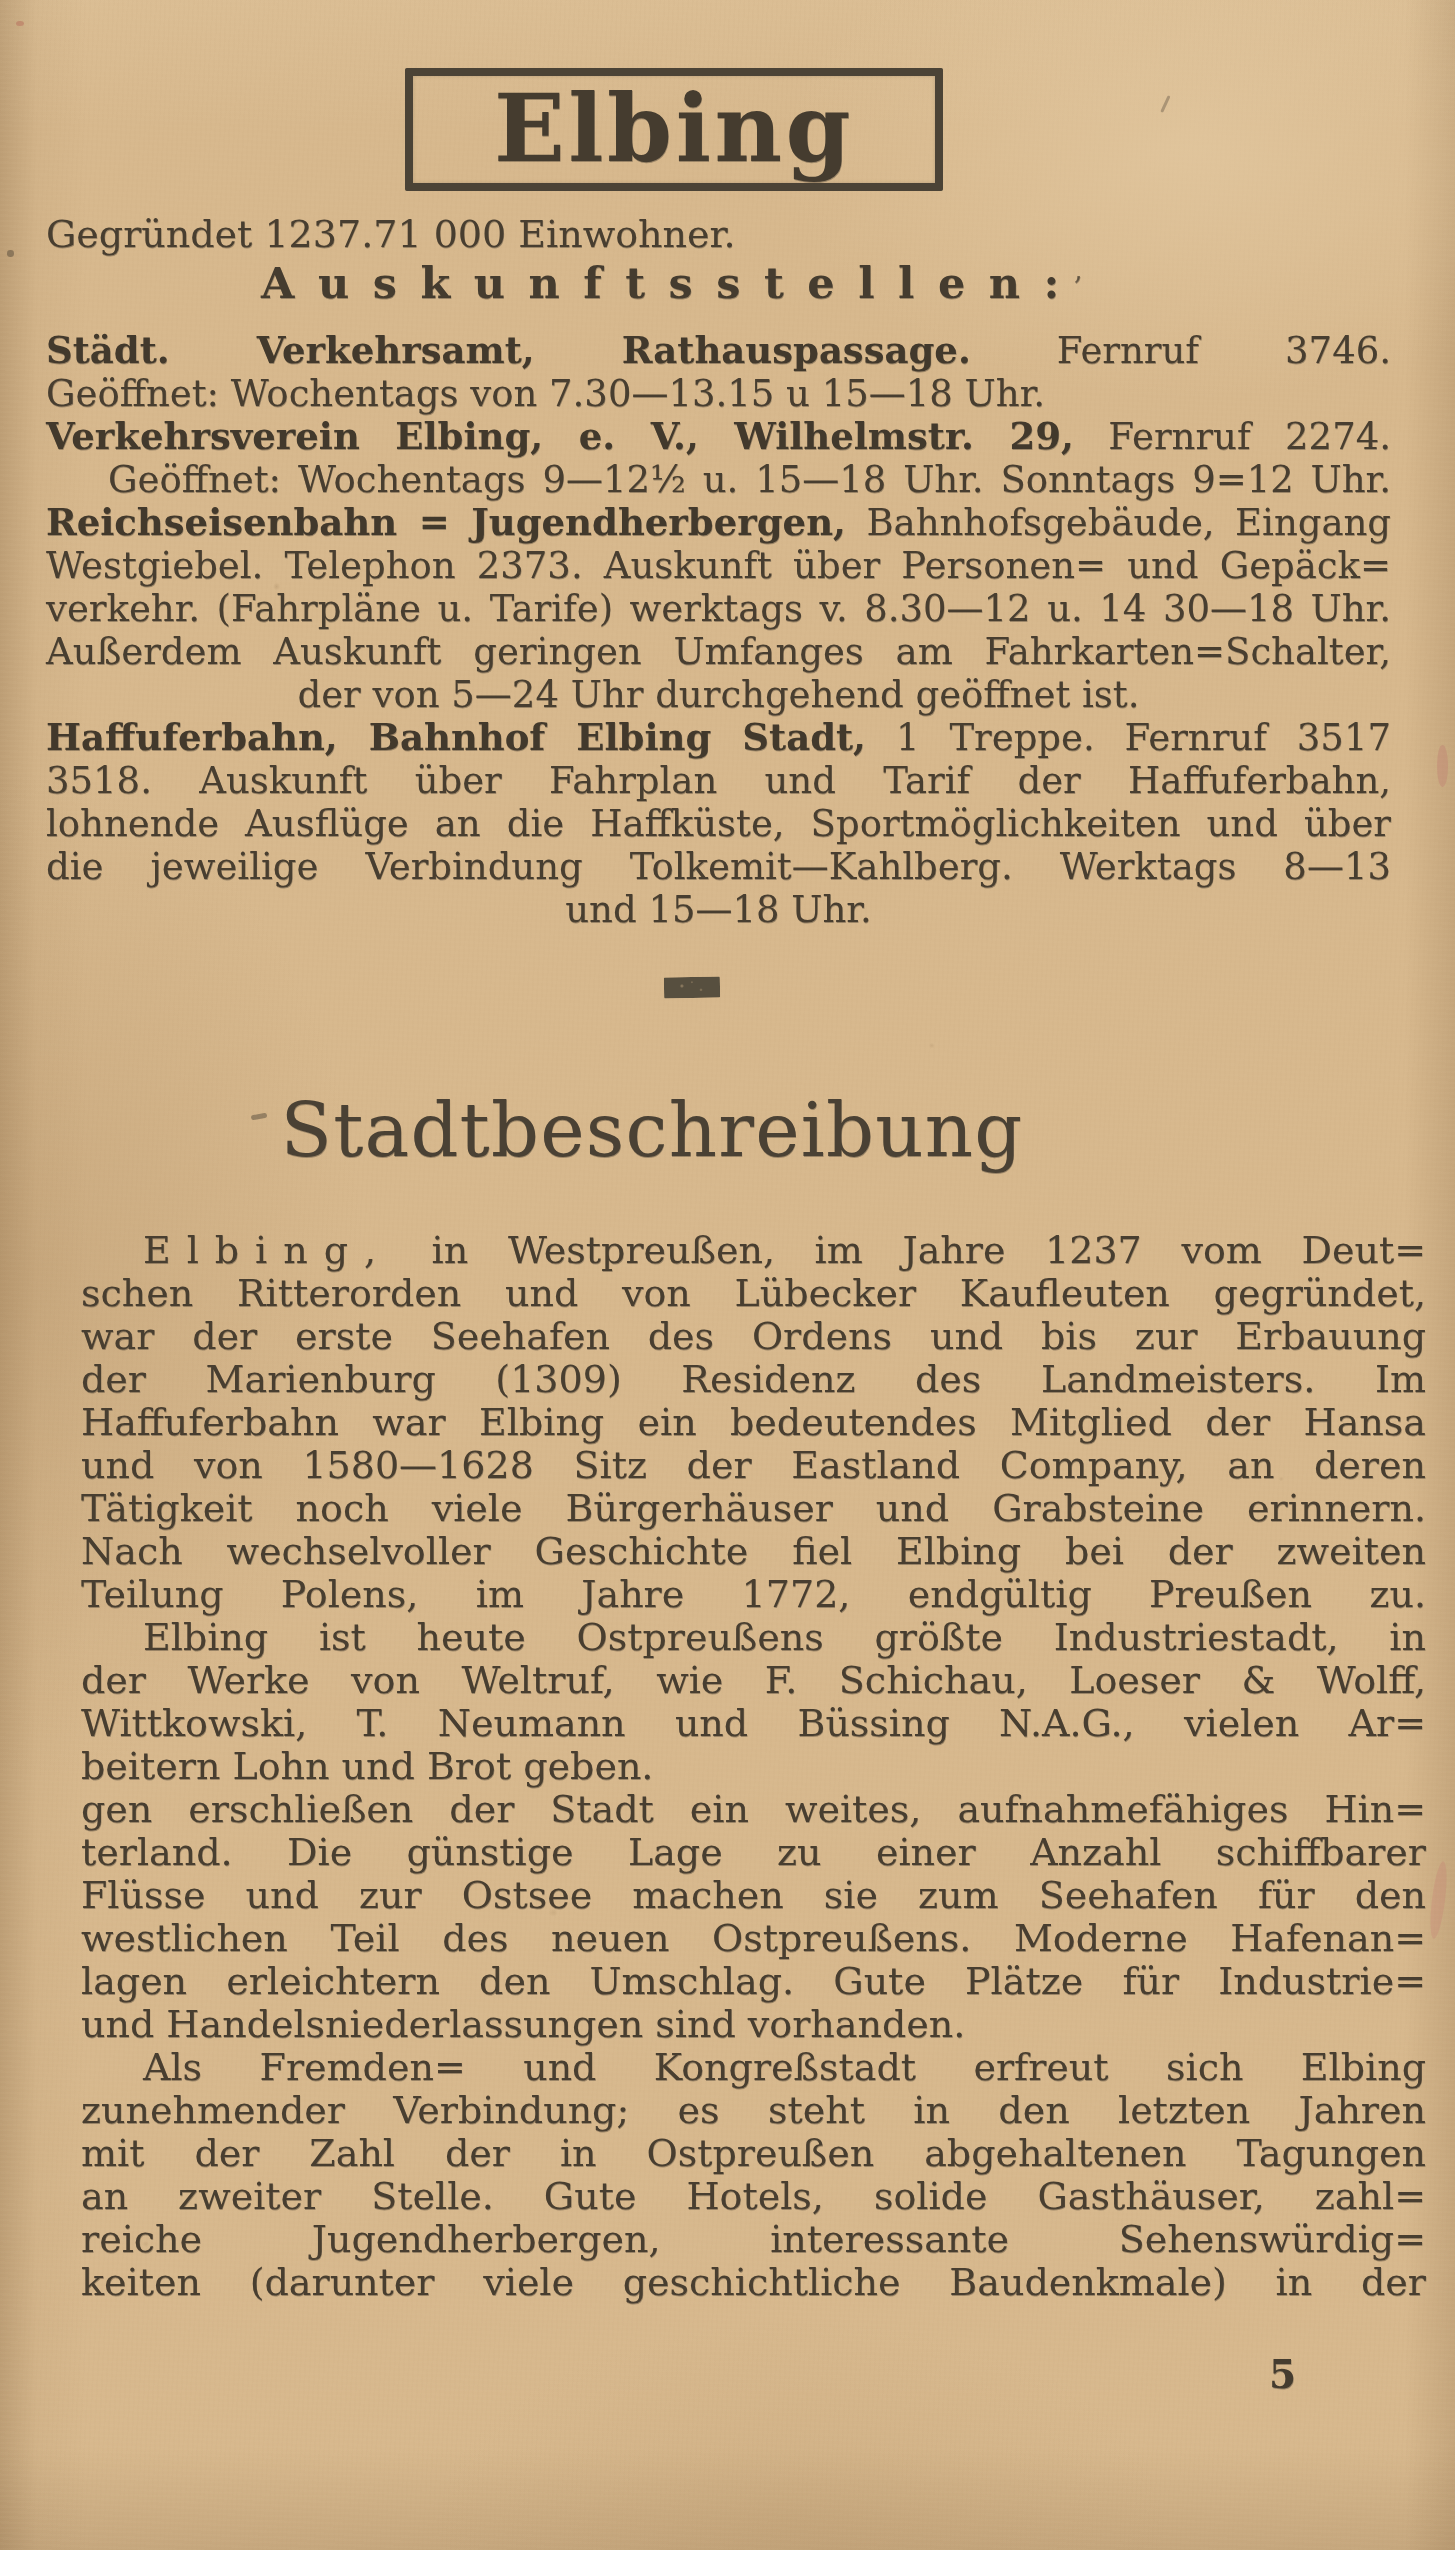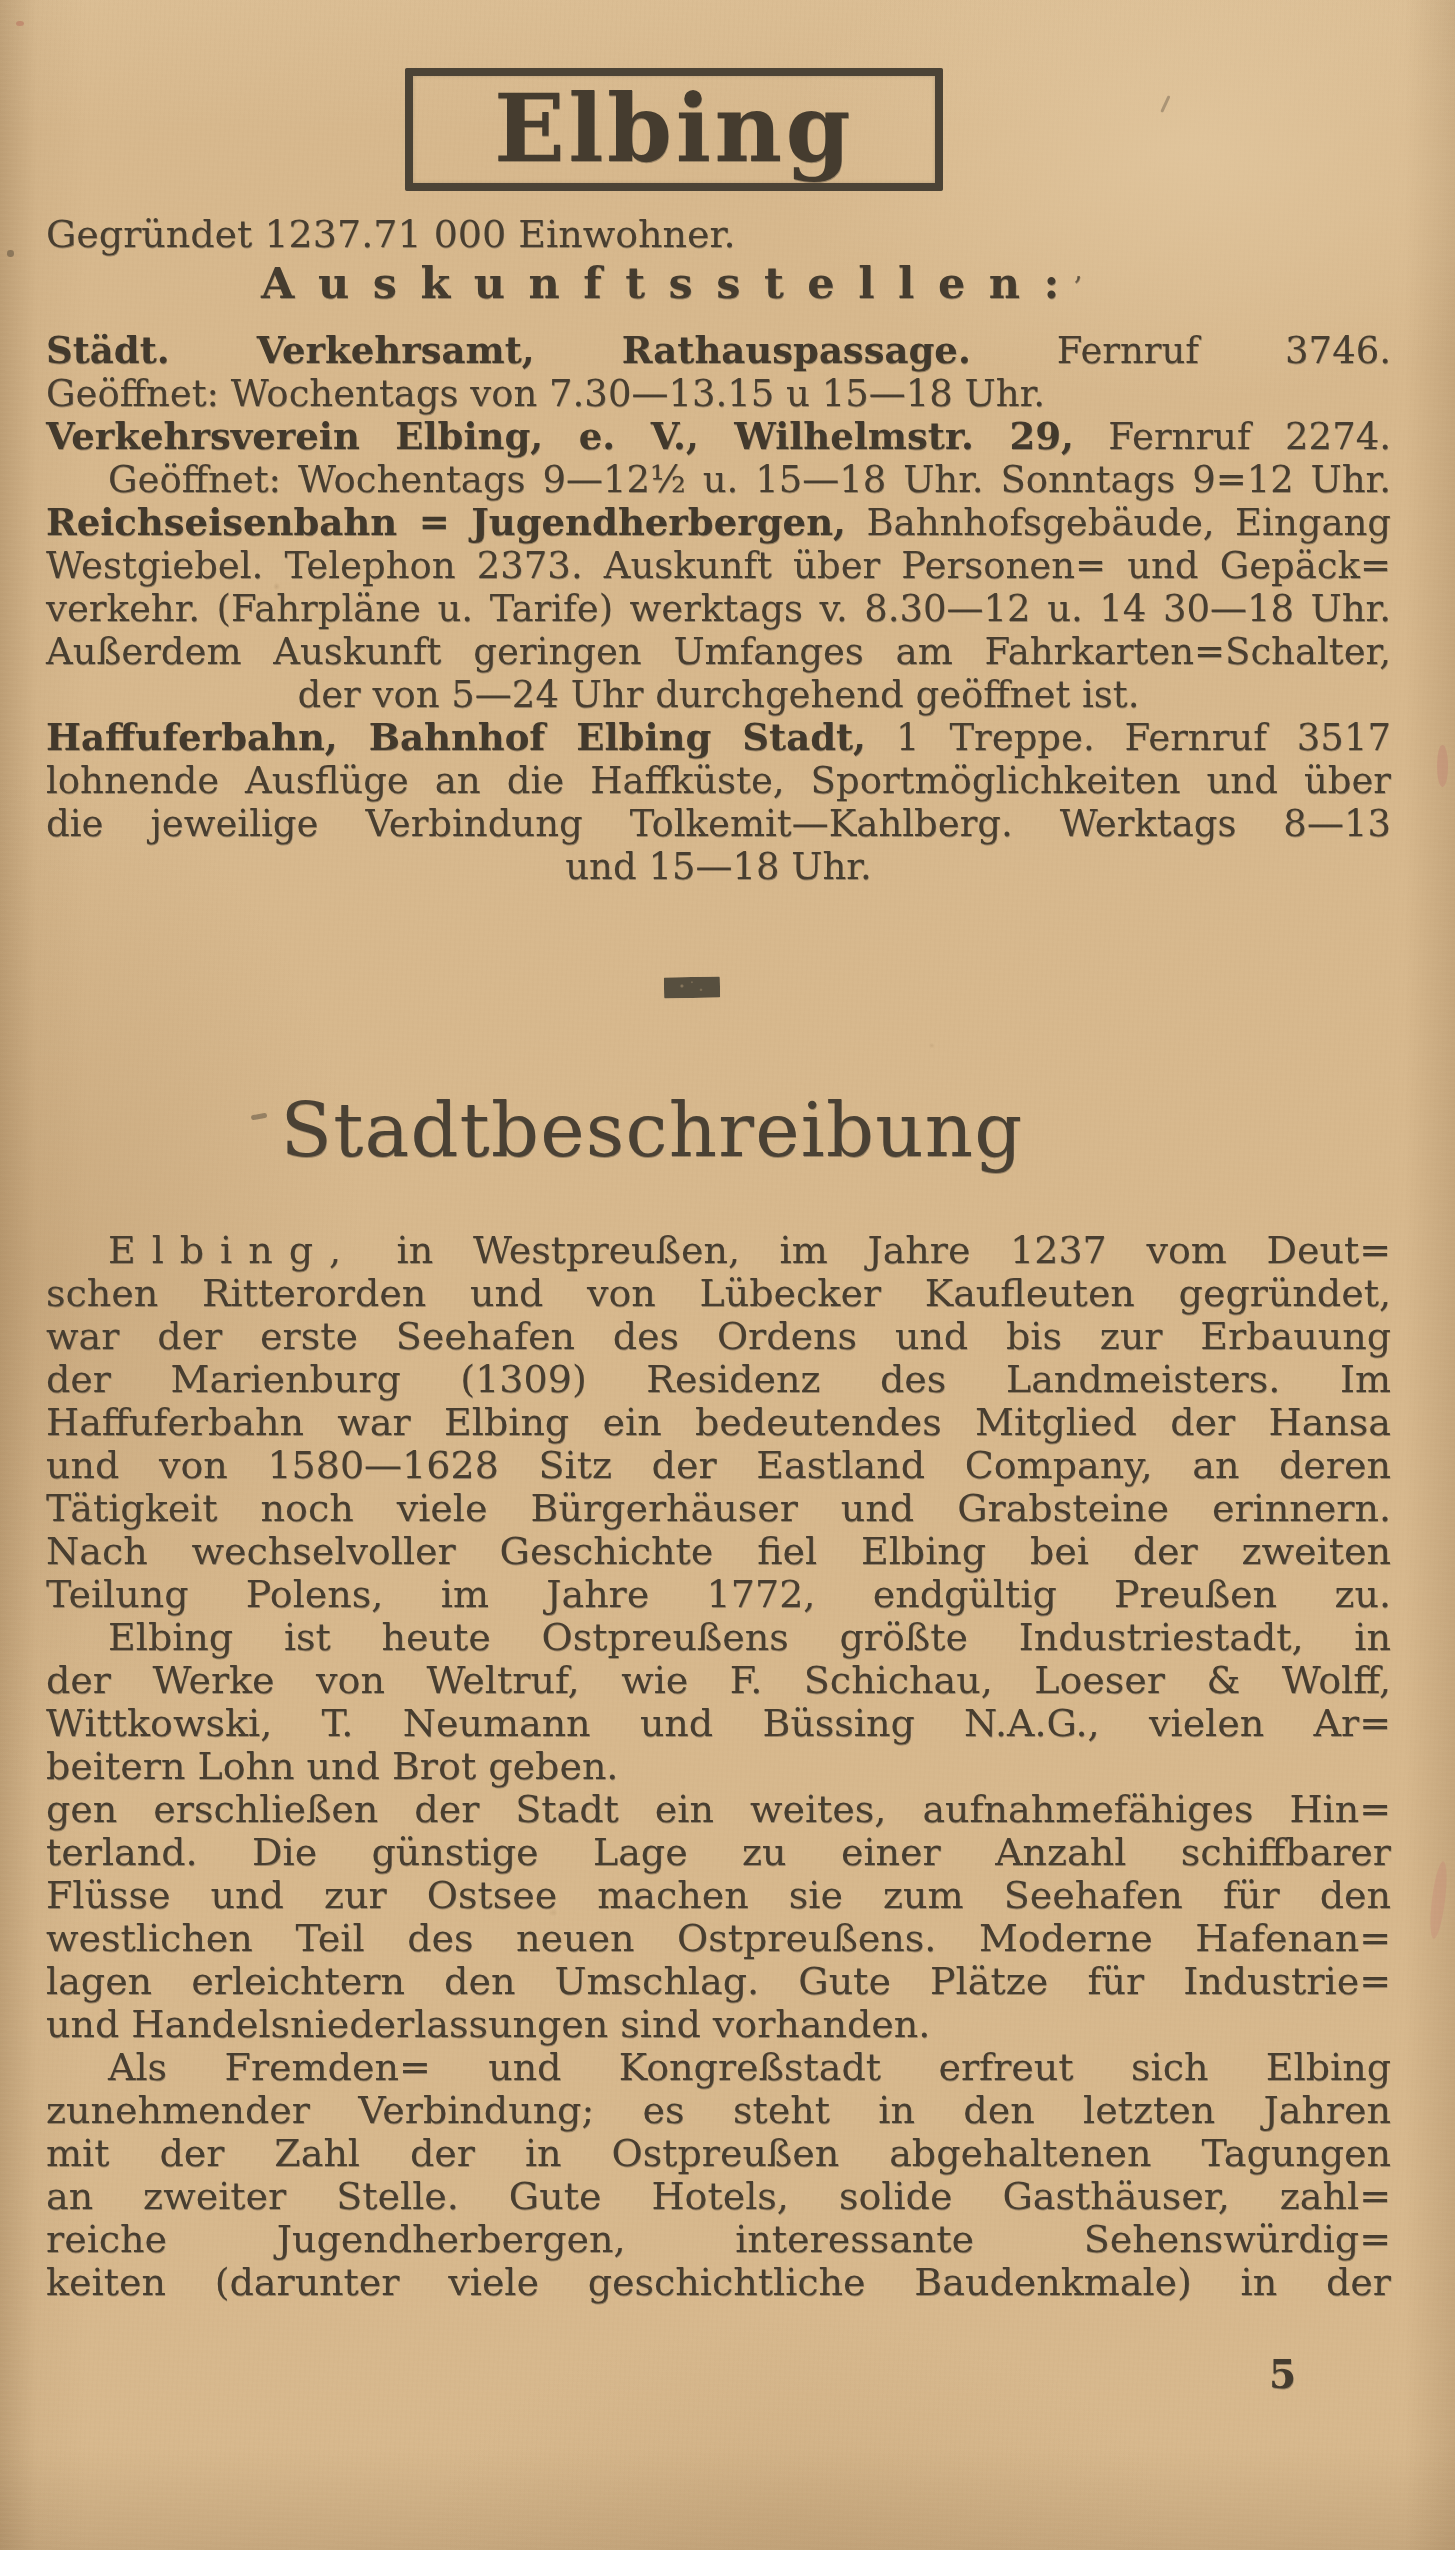--- a/index.html
+++ b/index.html
@@ -53,21 +53,21 @@
 
   .heading1 {
     position: absolute; left: 0; top: 258px; width: 1456px; margin: 0;
     text-align: center; transform: translateX(-56px);
     font-size: 43px; font-weight: bold; letter-spacing: 23.5px;
     color: #453c2f;
   }
 
   .lines { position: absolute; left: 46px; width: 1345px; }
   .lines.info { top: 329px;  font-size: 37px; line-height: 43px; }
-  .lines.body { top: 1229px; font-size: 38px; line-height: 43px; }
+  .lines.body { top: 1229px; font-size: 38px; line-height: 43px; margin-left: 35px; }
 
   .tline { width: 100%; }
   .tline.justify { text-align: justify; text-align-last: justify; }
   .tline.left    { text-align: left;    text-align-last: left; }
   .tline.center  { text-align: center;  text-align-last: center; }
   .tline .bold   { font-weight: bold; color: #42392c; }
   .tline .lspace { letter-spacing: 0.42em; }
 
   .divider {
     position: absolute; left: 664px; top: 977px;
@@ -129,20 +129,21 @@
       <div class="tline justify"><span class="bold ">Städt. Verkehrsamt, Rathauspassage.</span><span class=""> Fernruf 3746.</span></div>
       <div class="tline left"><span class="">Geöffnet: Wochentags von 7.30—13.15 u 15—18 Uhr.</span></div>
       <div class="tline justify"><span class="bold ">Verkehrsverein Elbing, e. V., Wilhelmstr. 29,</span><span class=""> Fernruf 2274.</span></div>
       <div class="tline justify" style="text-indent: 62px;"><span class="">Geöffnet: Wochentags 9—12½ u. 15—18 Uhr. Sonntags 9=12 Uhr.</span></div>
       <div class="tline justify"><span class="bold ">Reichseisenbahn = Jugendherbergen,</span><span class=""> Bahnhofsgebäude, Eingang</span></div>
       <div class="tline justify"><span class="">Westgiebel. Telephon 2373. Auskunft über Personen= und Gepäck=</span></div>
       <div class="tline justify"><span class="">verkehr. (Fahrpläne u. Tarife) werktags v. 8.30—12 u. 14 30—18 Uhr.</span></div>
       <div class="tline justify"><span class="">Außerdem Auskunft geringen Umfanges am Fahrkarten=Schalter,</span></div>
       <div class="tline center"><span class="">der von 5—24 Uhr durchgehend geöffnet ist.</span></div>
       <div class="tline justify"><span class="bold ">Haffuferbahn, Bahnhof Elbing Stadt,</span><span class=""> 1 Treppe. Fernruf 3517</span></div>
+      <div class="tline justify"><span class="">3518. Auskunft über Fahrplan und Tarif der Haffuferbahn,</span></div>
       <div class="tline justify"><span class="">lohnende Ausflüge an die Haffküste, Sportmöglichkeiten und über</span></div>
       <div class="tline justify"><span class="">die jeweilige Verbindung Tolkemit—Kahlberg. Werktags 8—13</span></div>
       <div class="tline center"><span class="">und 15—18 Uhr.</span></div>
     </div>
 
   <div class="divider"></div>
 
   <h1 class="heading2">Stadtbeschreibung</h1>
 
   <div id="body-lines" class="lines body">

